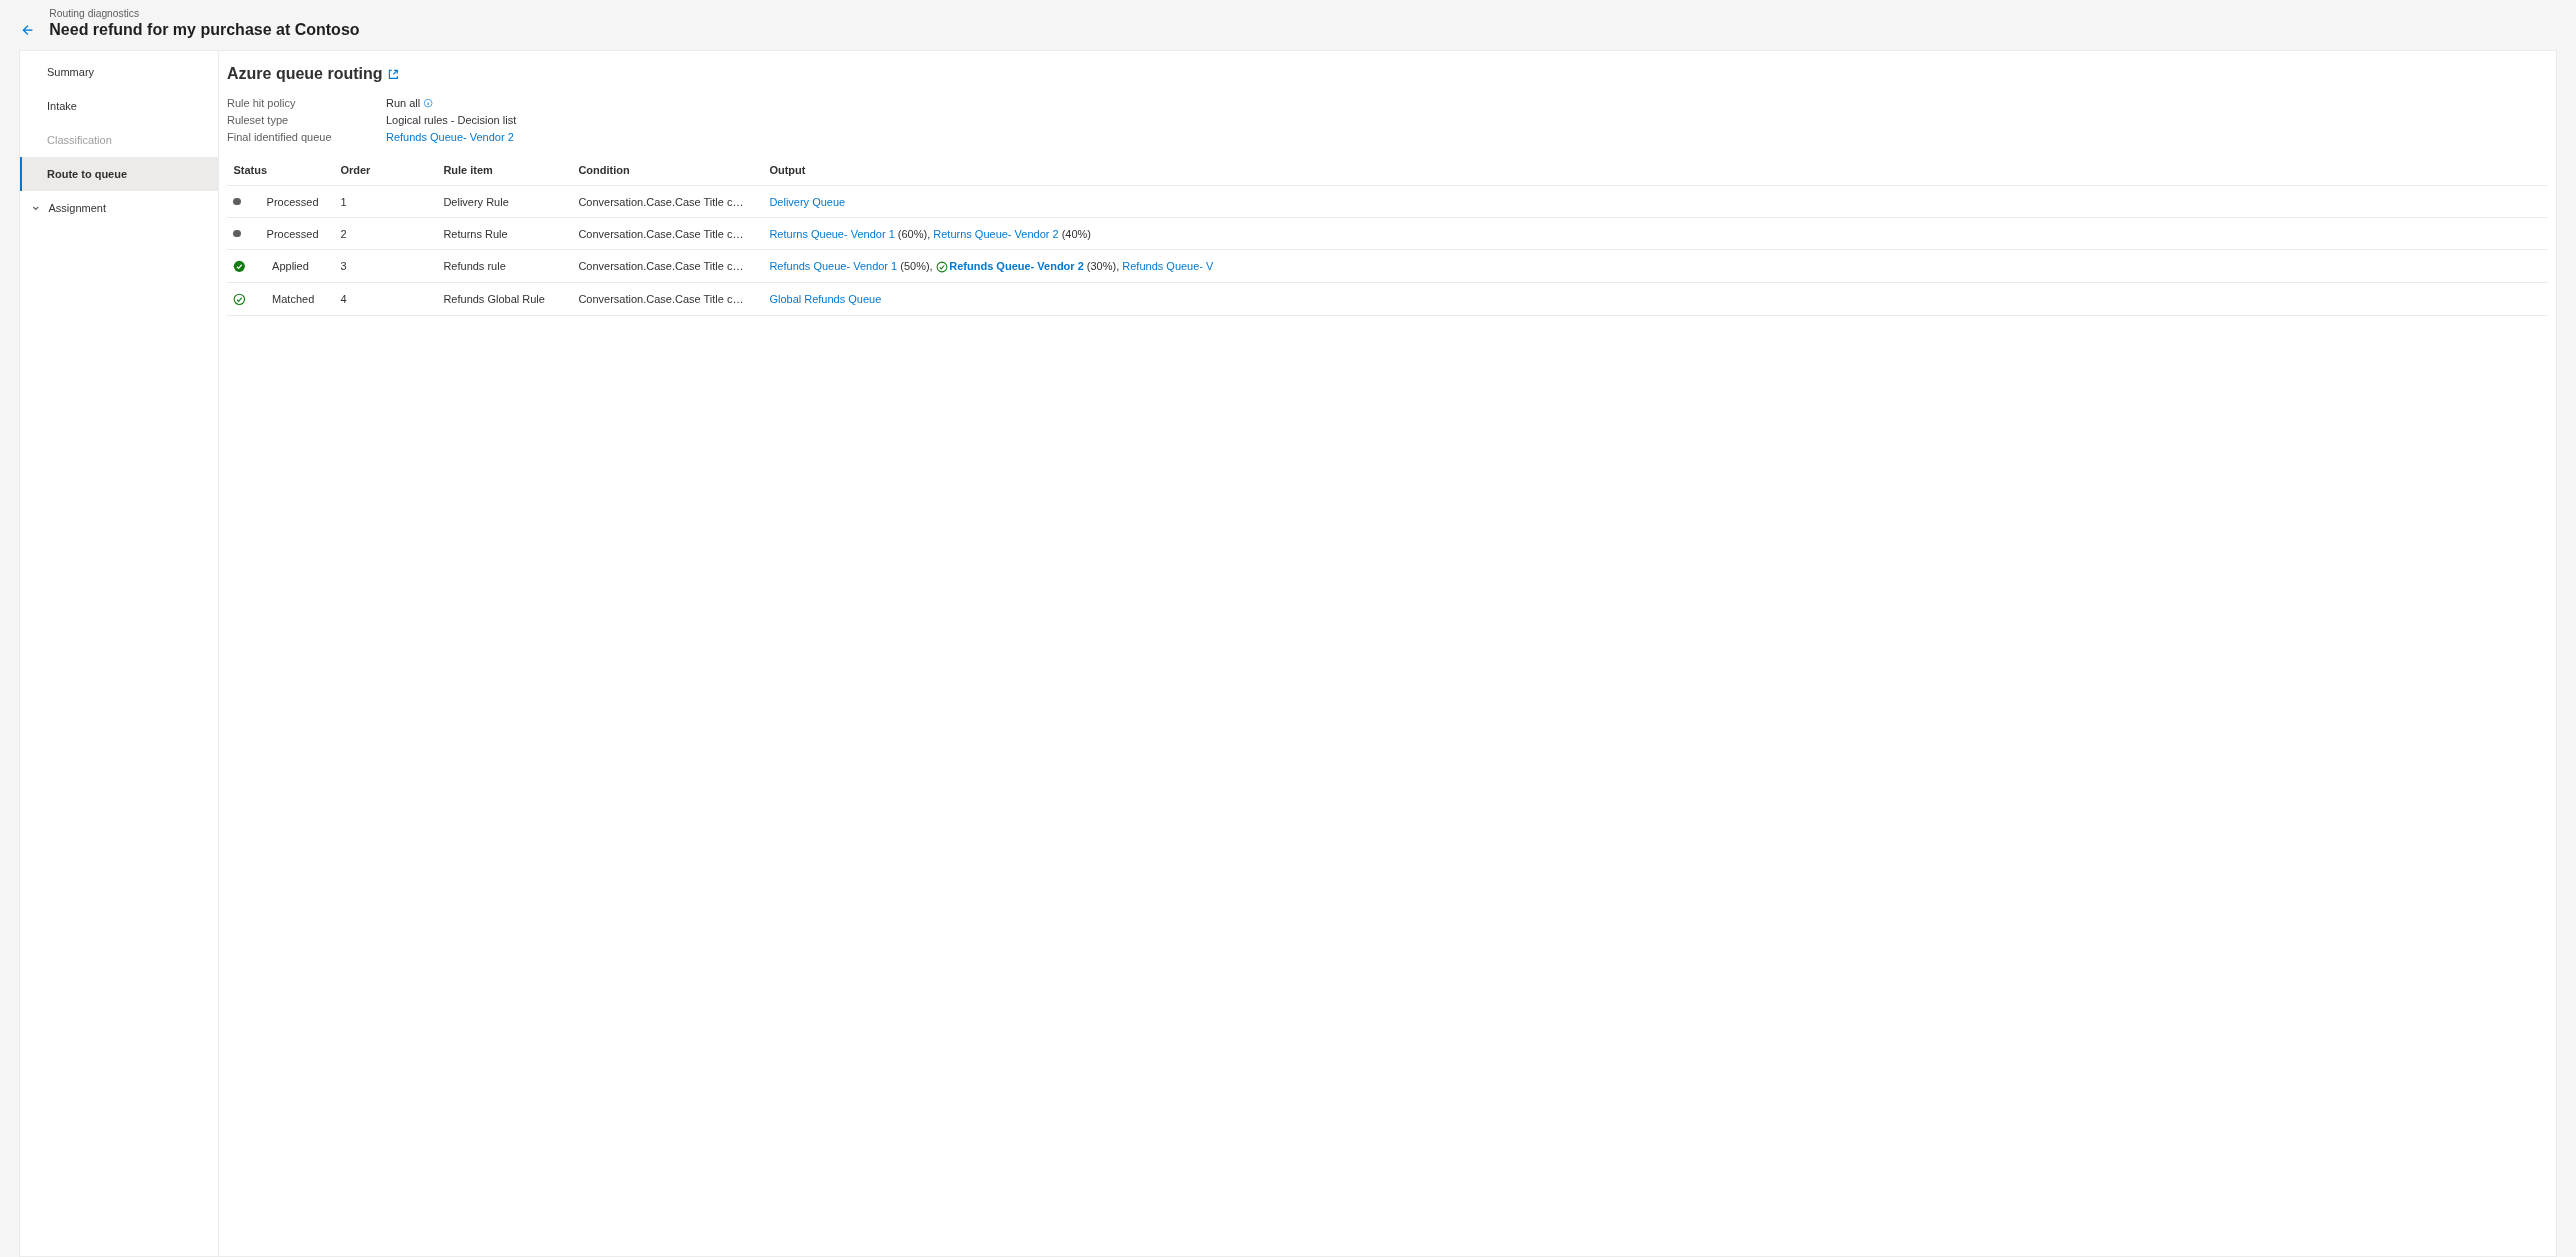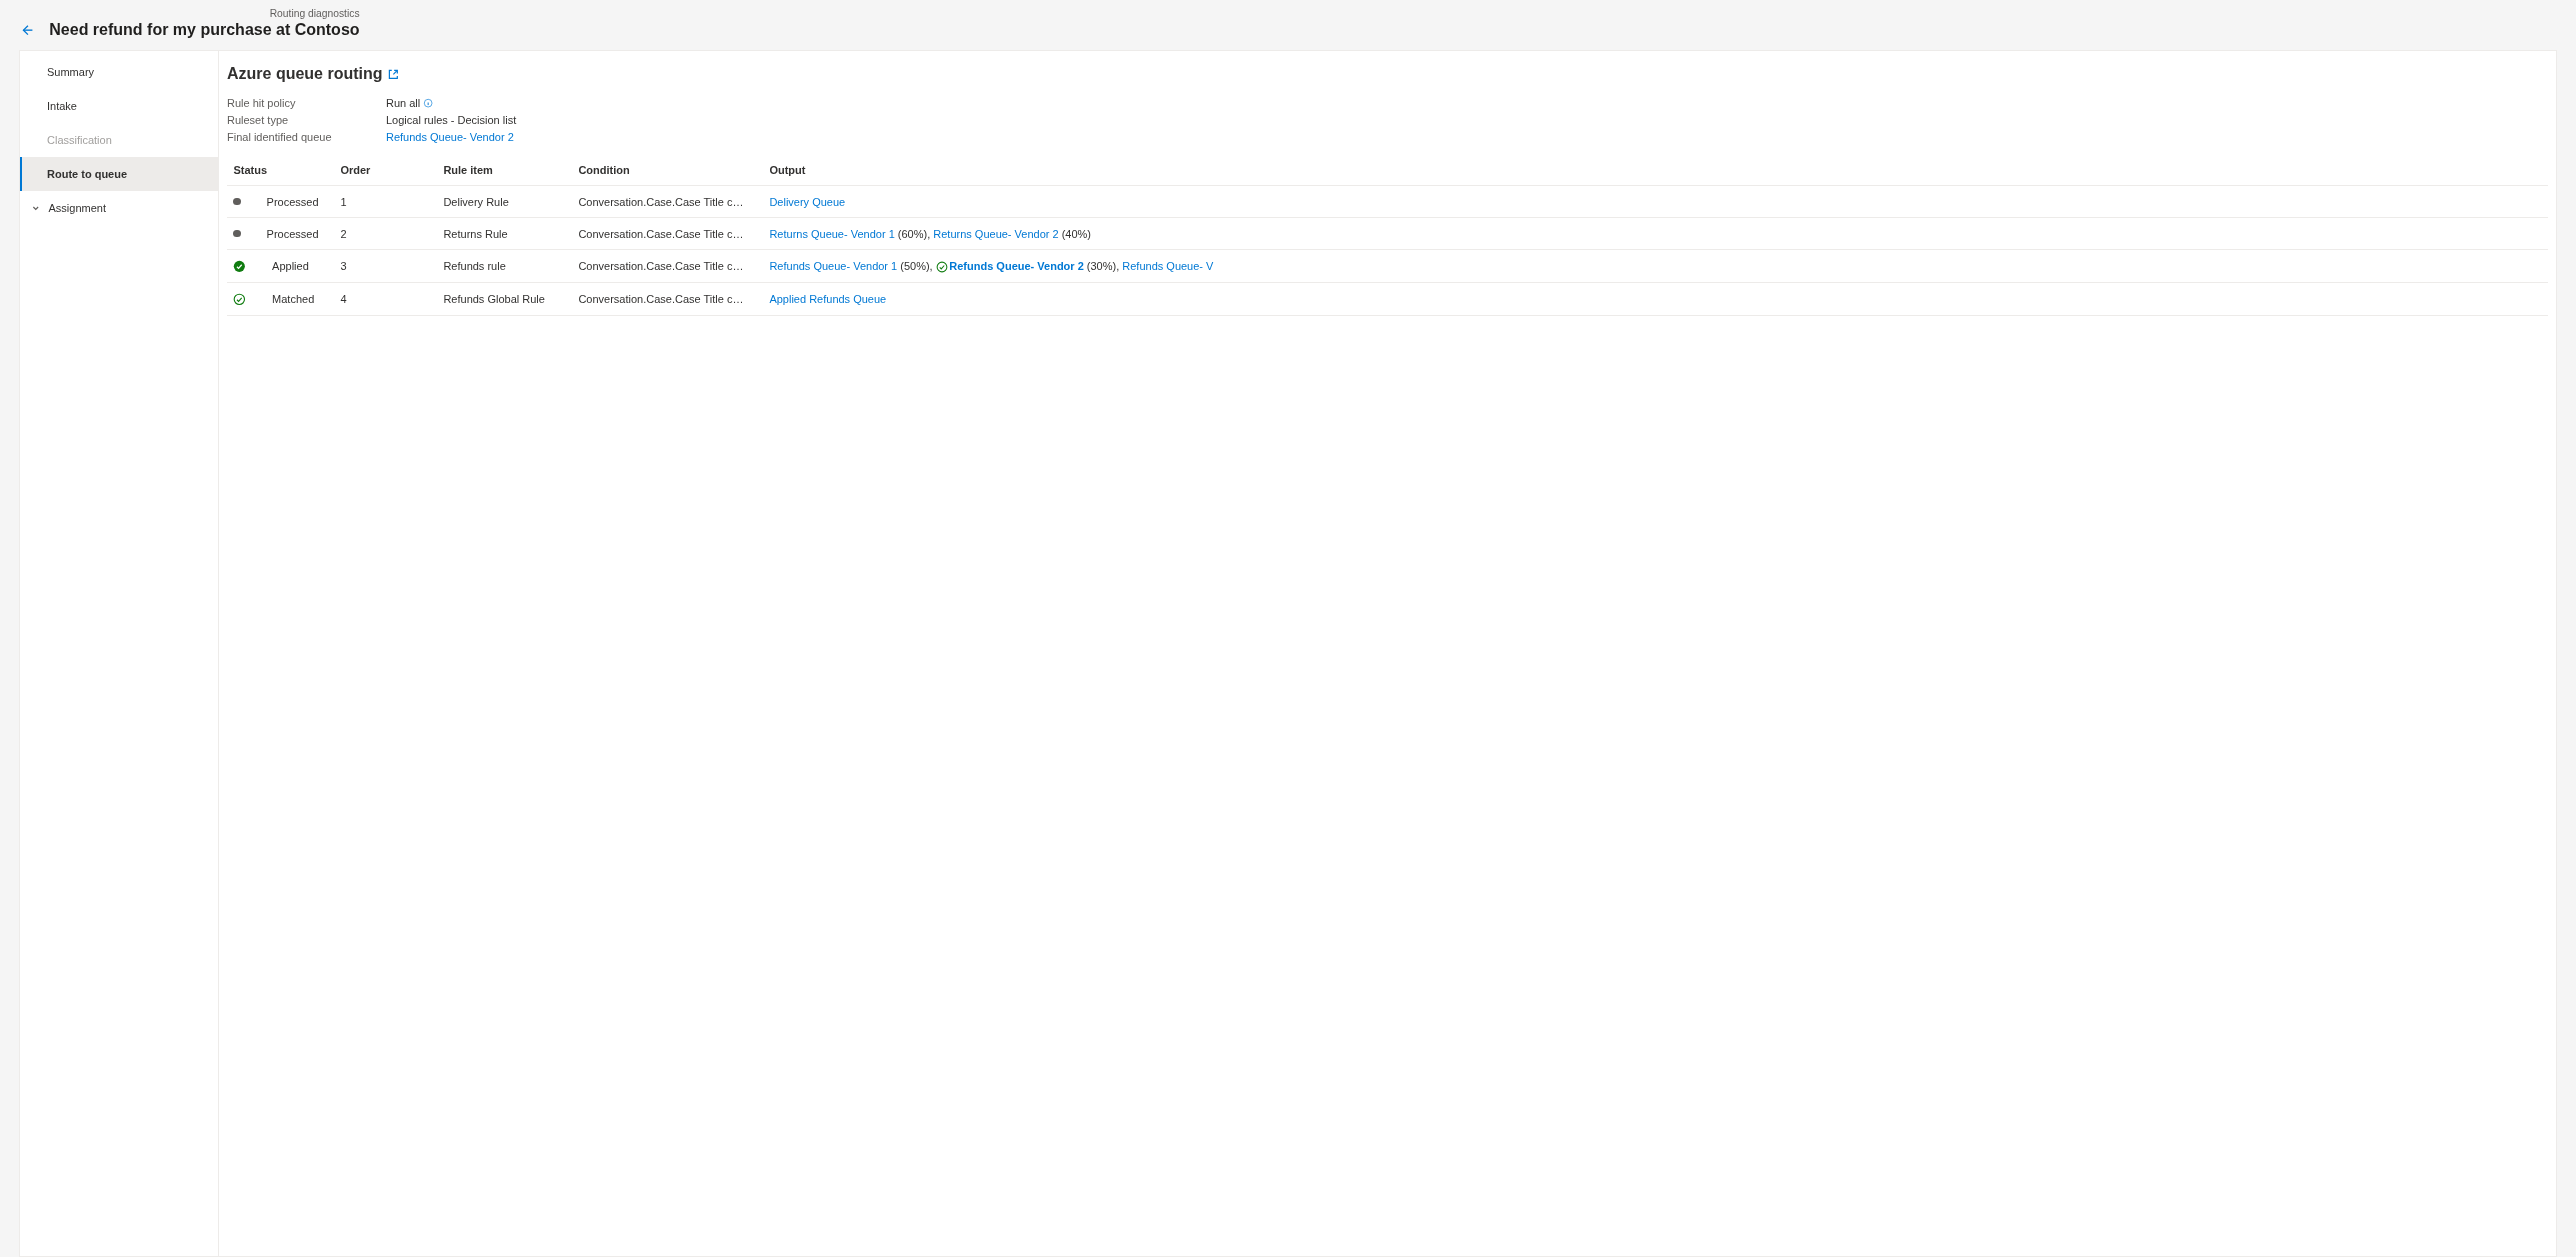--- a/index.html
+++ b/index.html
@@ -12,21 +12,20 @@
   .page {
     min-height: 100vh;
     display: flex;
     flex-direction: column;
   }
   .topbar {
     padding: 8px 19px 11px 19px;
     display: flex;
     align-items: center;
     gap: 16px;
-    text-align: right;
   }
   .back-arrow {
     color: #0078d4;
     cursor: pointer;
     display: flex;
     align-items: center;
     margin-top: 14.3px;
   }
   .back-arrow svg { width: 14.3px; height: 14.3px; }
   .topbar-text { display: flex; flex-direction: column; }
@@ -287,20 +286,20 @@
                       <circle cx="8" cy="8" r="6.5"></circle>
                       <path d="M5 8.5l2 2 4-4.5"></path>
                     </svg>
                   </span>
                   <span>Matched</span>
                 </div>
               </td>
               <td>4</td>
               <td>Refunds Global Rule</td>
               <td>Conversation.Case.Case Title c…</td>
-              <td class="output-cell"><span class="link">Applied Refunds Queue</span></td>
+              <td class="output-cell"><span class="link">Global Refunds Queue</span></td>
             </tr>
           </tbody>
       </table>
     </div>
   </div>
 </div>
 
 
 </body></html>

